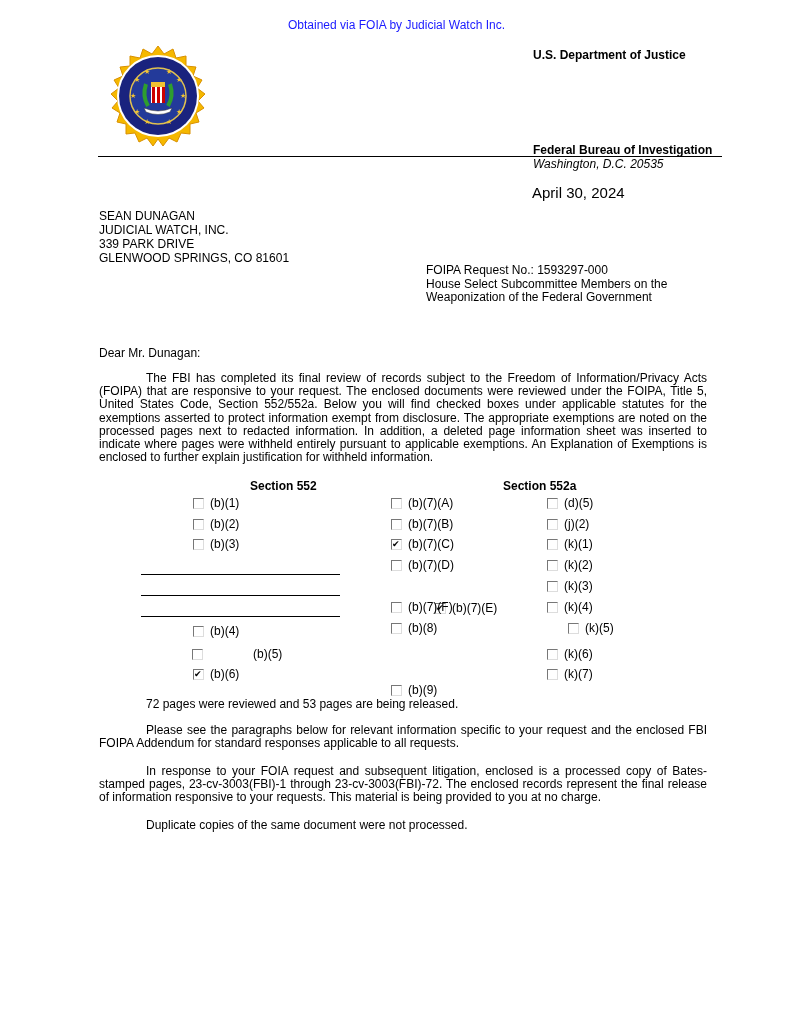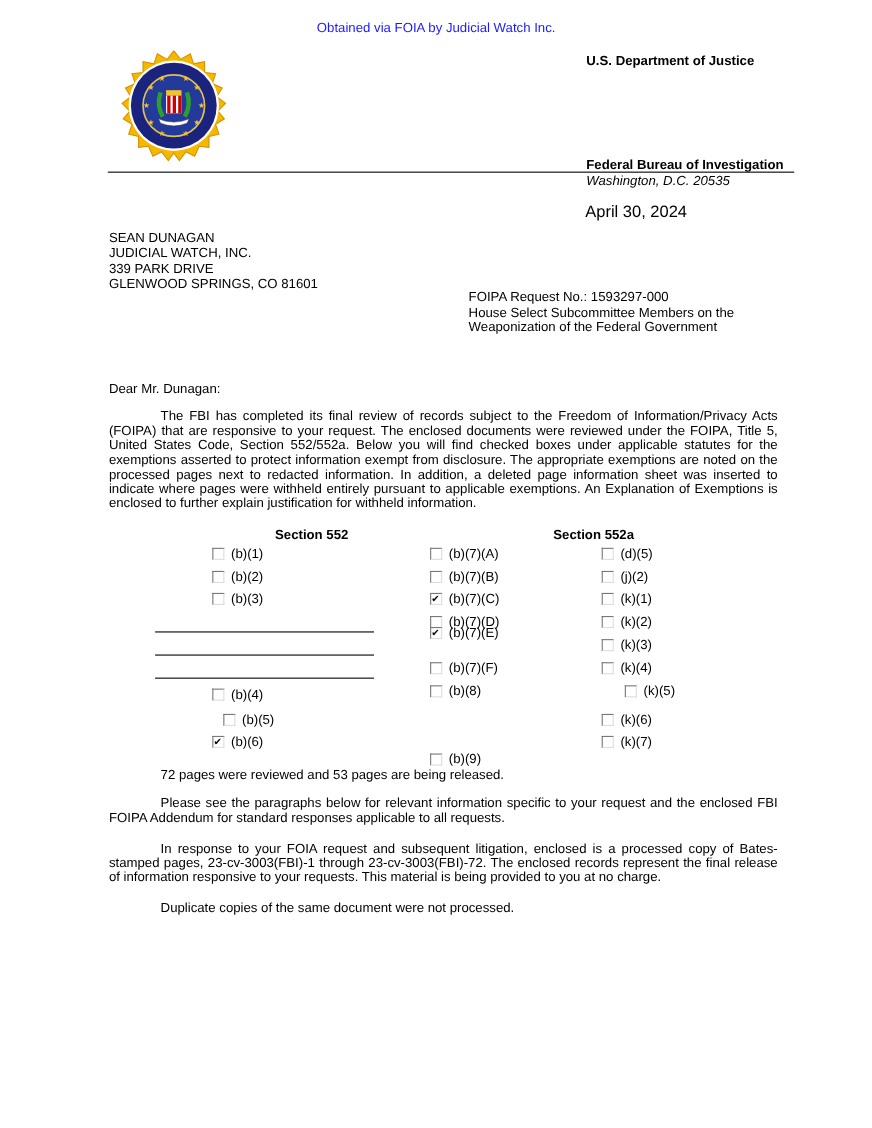--- a/index.html
+++ b/index.html
@@ -101,21 +101,21 @@
   </div>
 
 <div class="abs uline" style="top:574px;"></div>
 <div class="abs uline" style="top:595px;"></div>
 <div class="abs uline" style="top:616px;"></div>
 
 <div class="abs cb-item" style="left:149px; top:624px;">
     <span class="cb"></span>
     <span>(b)(4)</span>
   </div>
-<div class="abs cb-item" style="left:159px; top:647px;">
+<div class="abs cb-item" style="left:148px; top:647px;gap:44px;">
     <span class="cb"></span>
     <span>(b)(5)</span>
   </div>
 <div class="abs cb-item" style="left:149px; top:667px;">
     <span class="cb checked"></span>
     <span>(b)(6)</span>
   </div>
 
 <div class="abs cb-item" style="left:347px; top:496px;">
     <span class="cb"></span>
@@ -126,21 +126,21 @@
     <span>(b)(7)(B)</span>
   </div>
 <div class="abs cb-item" style="left:347px; top:537px;">
     <span class="cb checked"></span>
     <span>(b)(7)(C)</span>
   </div>
 <div class="abs cb-item" style="left:347px; top:558px;">
     <span class="cb"></span>
     <span>(b)(7)(D)</span>
   </div>
-<div class="abs cb-item" style="left:347px; top:568px;">
+<div class="abs cb-item" style="left:347px; top:601px;padding-left:44px;">
     <span class="cb checked"></span>
     <span>(b)(7)(E)</span>
   </div>
 <div class="abs cb-item" style="left:347px; top:600px;">
     <span class="cb"></span>
     <span>(b)(7)(F)</span>
   </div>
 <div class="abs cb-item" style="left:347px; top:621px;">
     <span class="cb"></span>
     <span>(b)(8)</span>

